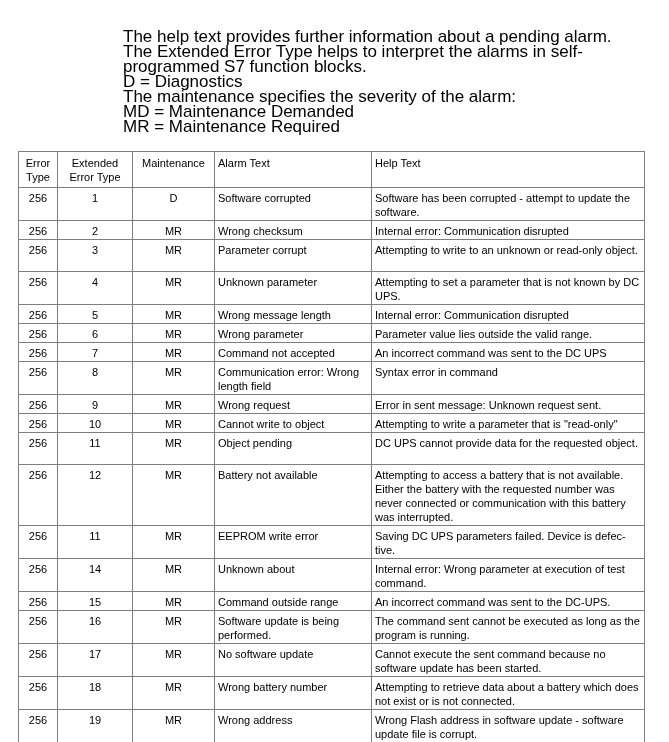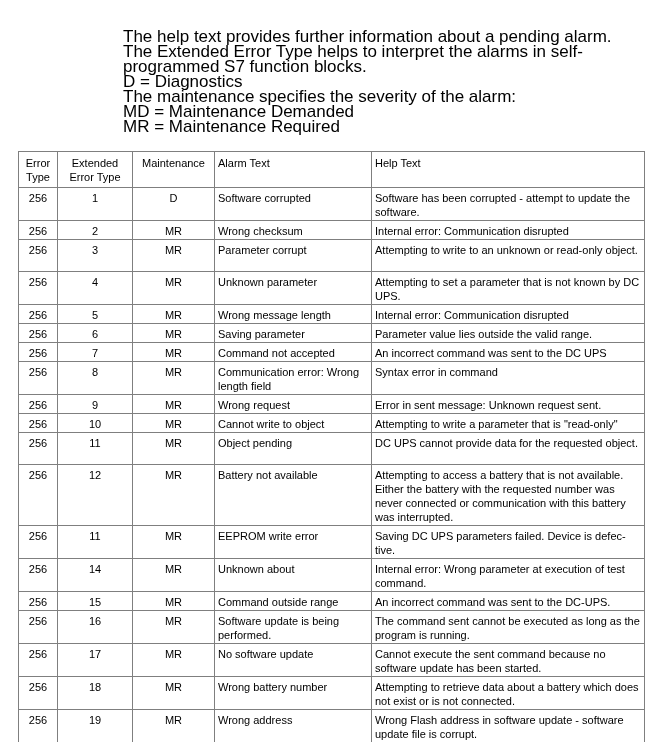--- a/index.html
+++ b/index.html
@@ -92,21 +92,21 @@
         <td class="c">256</td>
         <td class="c">5</td>
         <td class="c">MR</td>
         <td>Wrong message length</td>
         <td>Internal error: Communication disrupted</td>
       </tr>
       <tr style="height: 18px;">
         <td class="c">256</td>
         <td class="c">6</td>
         <td class="c">MR</td>
-        <td>Saving parameter</td>
+        <td>Wrong parameter</td>
         <td>Parameter value lies outside the valid range.</td>
       </tr>
       <tr style="height: 18px;">
         <td class="c">256</td>
         <td class="c">7</td>
         <td class="c">MR</td>
         <td>Command not accepted</td>
         <td>An incorrect command was sent to the DC UPS</td>
       </tr>
       <tr style="height: 32px;">

